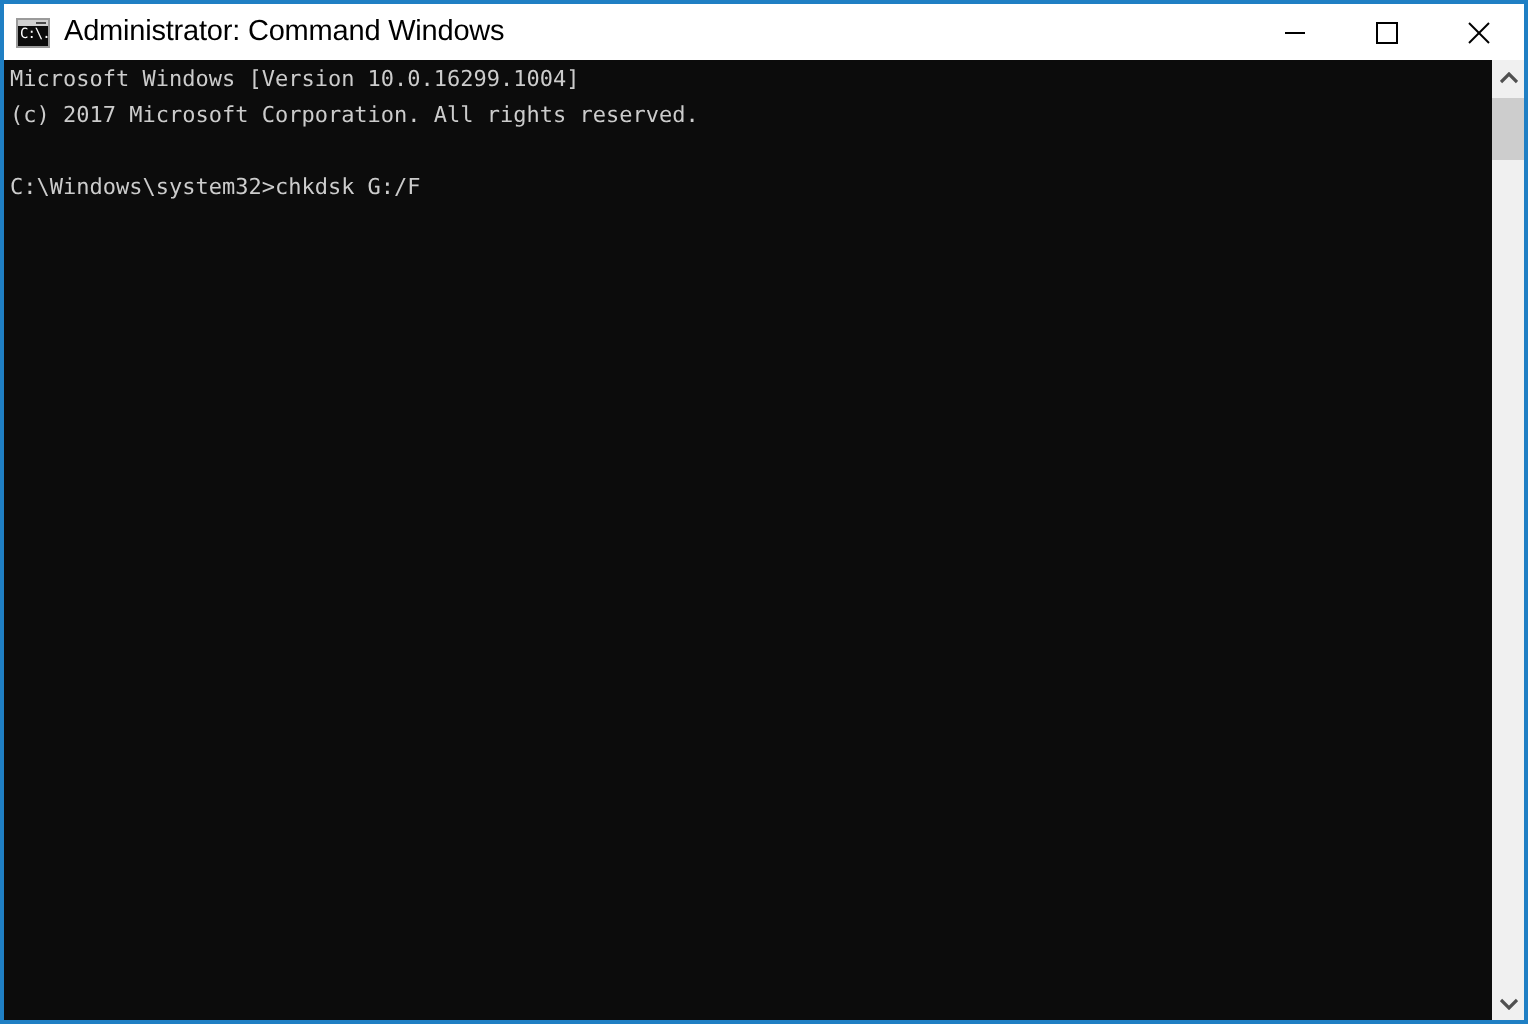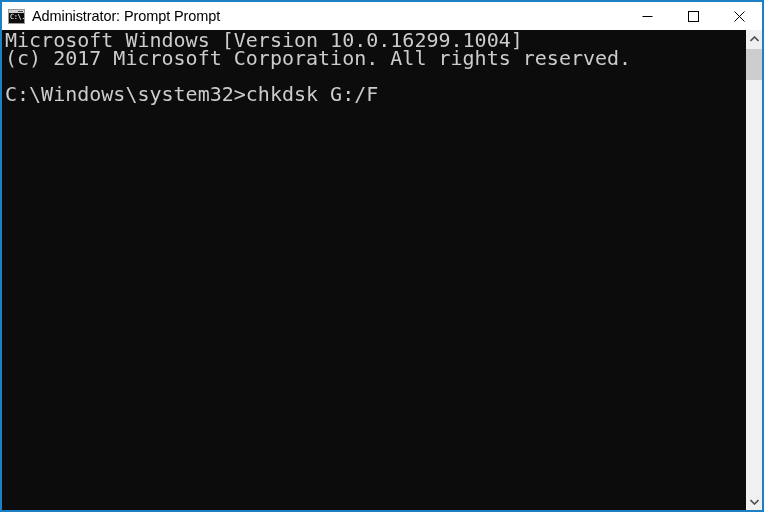--- a/index.html
+++ b/index.html
@@ -115,21 +115,21 @@
     background: #0c0c0c;
     overflow: hidden;
   }
   #console-text {
     position: absolute;
     left: 3px;
     top: 1px;
     margin: 0;
     color: #cccccc;
     font-family: "DejaVu Sans Mono", monospace;
-    font-size: 20px;
+    font-size: 11px;
     line-height: 18px;
     white-space: pre;
     letter-spacing: 0px;
   }
 
   
   #scrollbar {
     position: absolute;
     right: 0;
     top: 28px;
@@ -161,21 +161,21 @@
 </head>
 <body>
 
 <div id="window">
 
   <div id="titlebar">
     <div id="title-icon">
       <div class="bar"></div>
       <div class="prompt">C:\.</div>
     </div>
-    <div id="title-text">Administrator: Prompt Prompt</div>
+    <div id="title-text">Administrator: Command Windows</div>
 
     <div id="window-controls">
       <button class="winbtn">
         <svg width="11" height="11" viewBox="0 0 11 11">
           <line x1="0.5" y1="5.5" x2="10.5" y2="5.5" stroke="#000000" stroke-width="1"></line>
         </svg>
       </button>
       <button class="winbtn">
         <svg width="11" height="11" viewBox="0 0 11 11">
           <rect x="0.5" y="0.5" width="10" height="10" fill="none" stroke="#000000" stroke-width="1"></rect>

